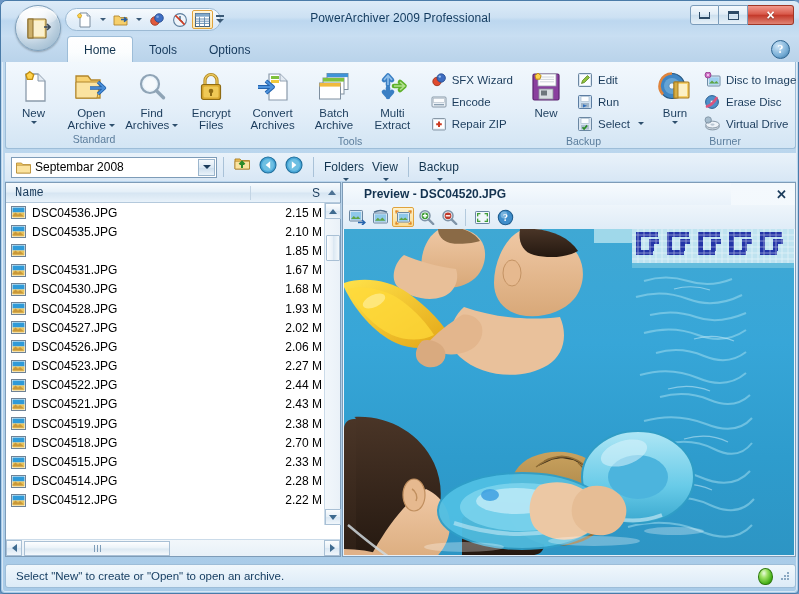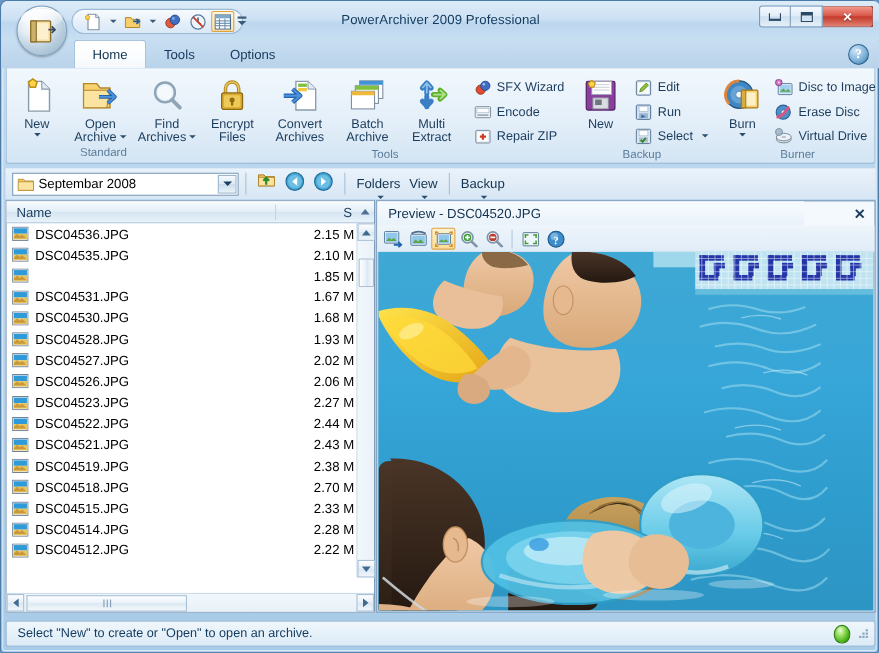--- a/index.html
+++ b/index.html
@@ -183,21 +183,21 @@
   
   .listpane {
     position: absolute; left: 4px; top: 181px; width: 336px; height: 375px;
     background: #fff; border: 1px solid #7e9cb8;
   }
   .col-head {
     position: absolute; left: 0; top: 0; width: 334px; height: 20px;
     background: linear-gradient(to bottom, #f6fafd 0%, #e4eff8 48%, #d6e5f2 52%, #e8f2fa 100%);
     border-bottom: 1px solid #b4c9dc; display: flex; align-items: center;
   }
-  .col-name { width: 244px; padding-left: 9px; font-size: 12px; color: #1b3c5c; }
+  .col-name { width: 244px; padding-left: 9px; font-size: 12px; color: #1b3c5c; font-family: Liberation Mono, monospace; }
   .col-div { width:1px; height: 14px; background: #c2d4e4; }
   .col-size { flex: 1; text-align: right; padding-right: 4px; font-size: 12px; color: #1b3c5c; }
   .col-sortarrow {
     width: 16px; display:flex; align-items:center; justify-content:center;
   }
   .col-sortarrow i { width:0;height:0;border-left:4px solid transparent;border-right:4px solid transparent;border-bottom:5px solid #4d7294; }
 
   .rows { position: absolute; left: 0; top: 20px; width: 318px; height: 340px; overflow: hidden; }
   .row {
     height: 19.2px; display: flex; align-items: center; padding-left: 5px;
@@ -247,22 +247,22 @@
   .grip span { width:1px;height:7px;background:#7e9cb8; }
 
   
   .preview {
     position: absolute; left: 341px; top: 181px; width: 454px; height: 375px;
     background: linear-gradient(to bottom, #f4f9fd, #e6f0f9);
     border: 1px solid #7e9cb8;
   }
   .pv-title {
     position: absolute; left: 0; top: 0; width: 388px; height: 22px;
-    display: flex; align-items: center; padding-left: 10px;
-    font-size: 12px; font-weight: normal; color: #143350;
+    display: flex; align-items: center; padding-left: 21px;
+    font-size: 12px; font-weight: bold; color: #143350;
     background: linear-gradient(to bottom, #f7fbfe, #e9f2fa);
   }
   .pv-close {
     position: absolute; right: 6px; top: 4px; width: 15px; height: 15px;
     display:flex;align-items:center;justify-content:center;
     font-size: 13px; color: #1b3c5c; font-weight: bold;
   }
   .pv-tools {
     position: absolute; left: 0; top: 22px; width: 452px; height: 24px;
     background: linear-gradient(to bottom, #eef5fb, #dfecf7);

